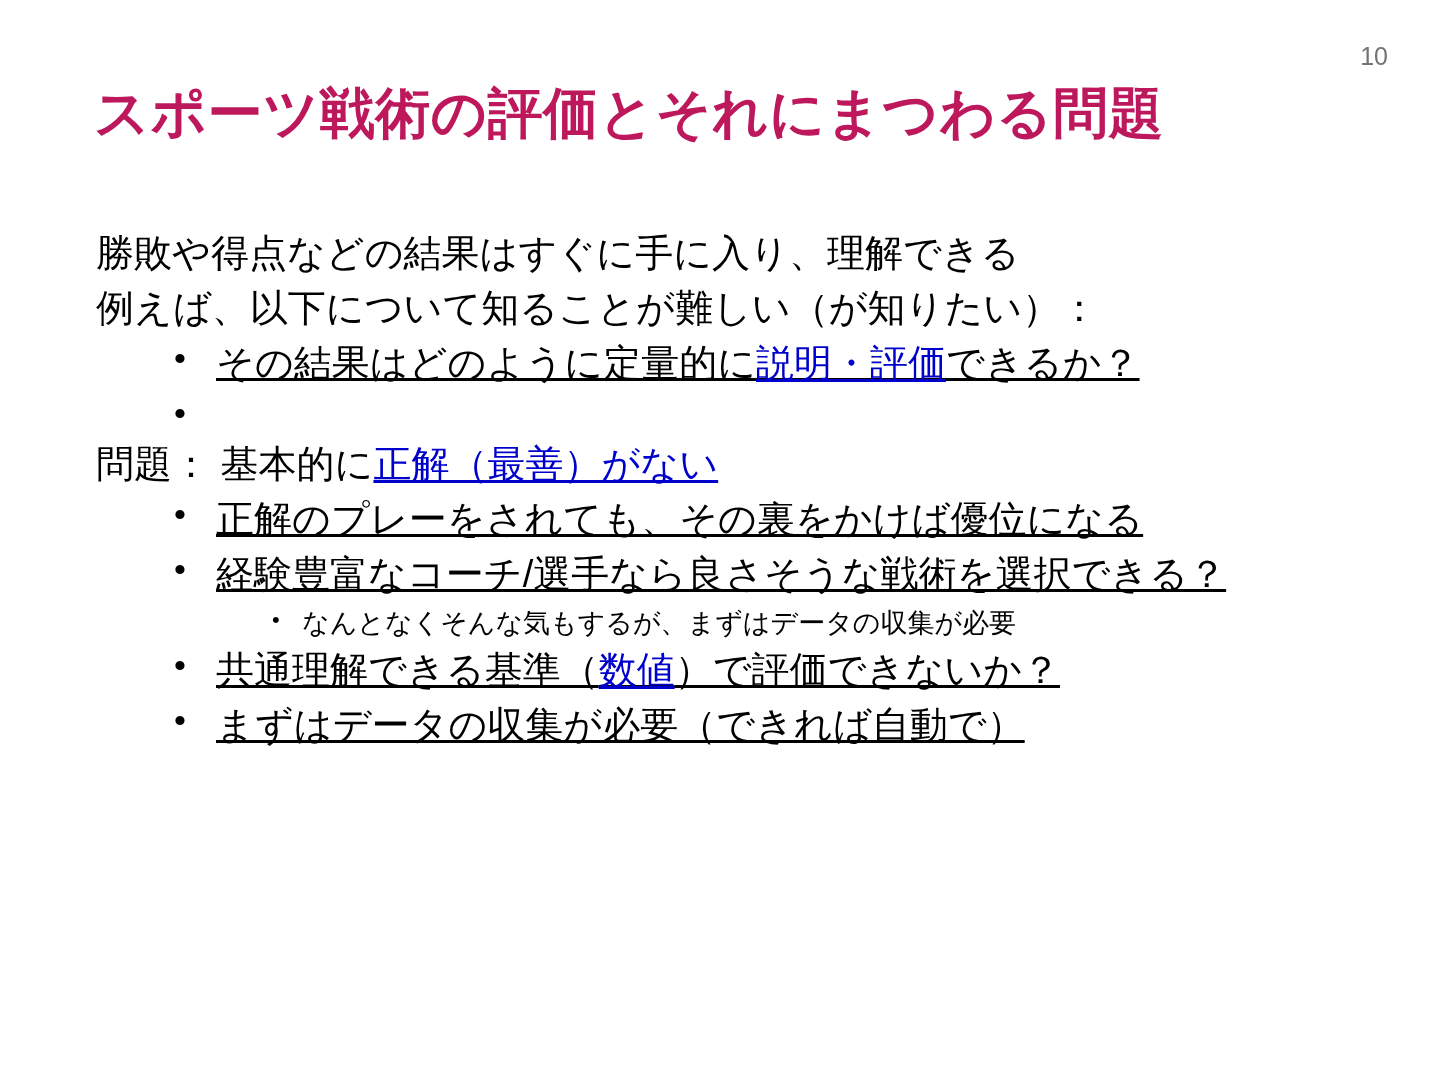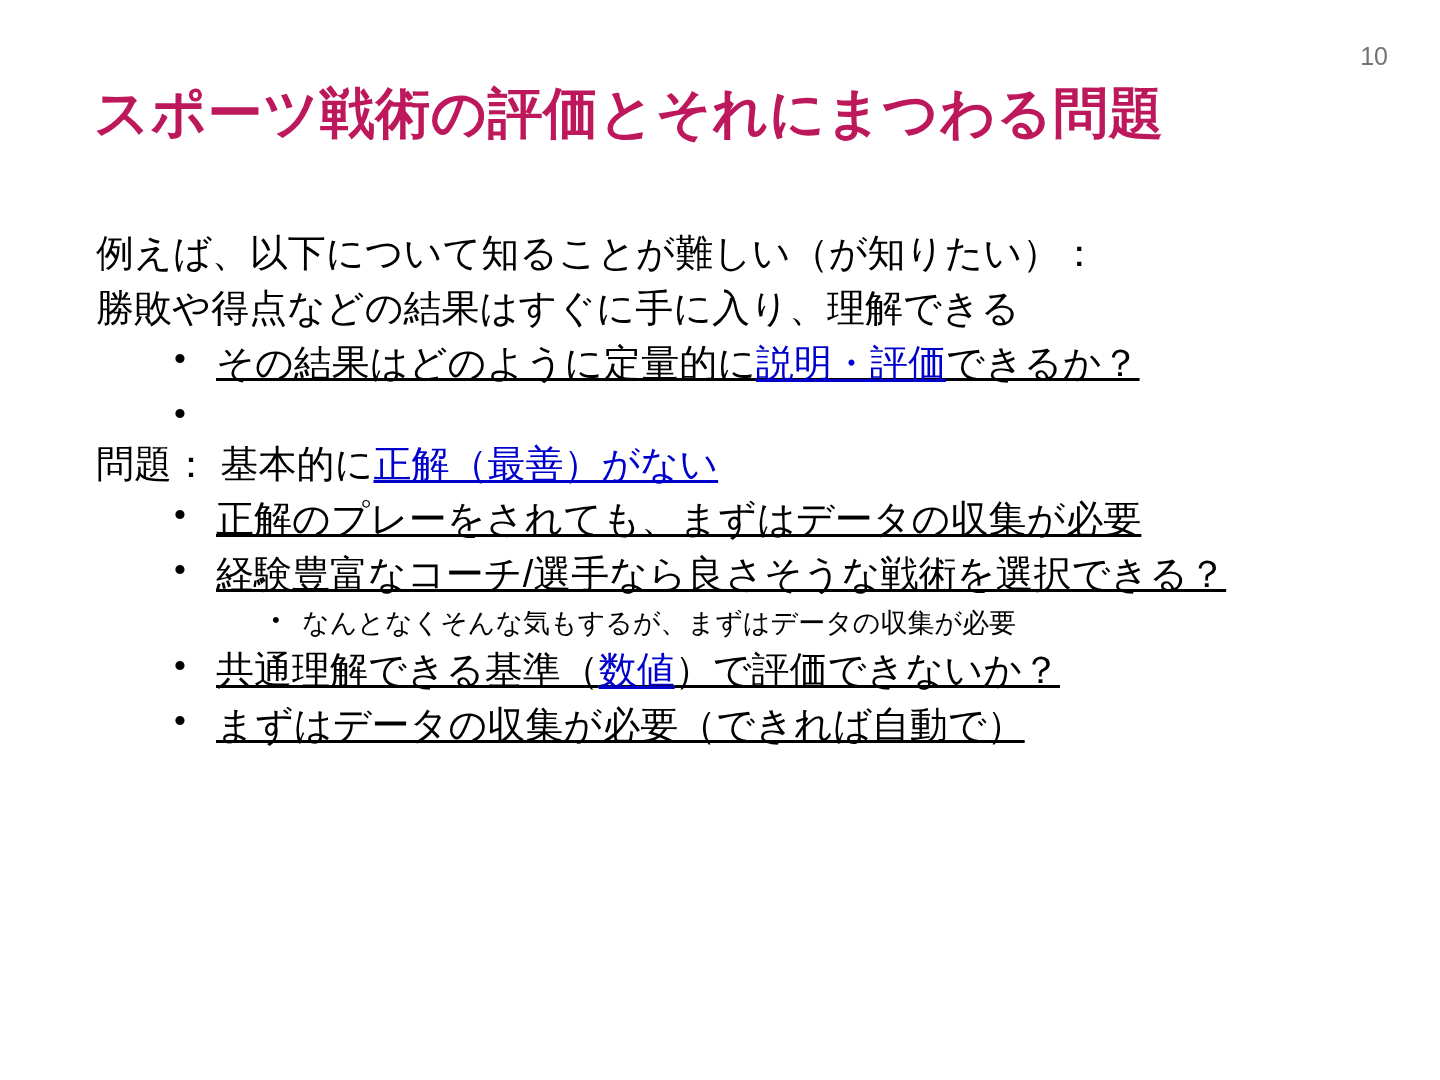--- a/index.html
+++ b/index.html
@@ -103,40 +103,40 @@
 <body>
 
 <div class="slide">
 
   <div class="slide-number">10</div>
 
   <div class="slide-title">スポーツ戦術の評価とそれにまつわる問題</div>
 
   <div class="body-block">
 
+    <div class="line lvl1">勝敗や得点などの結果はすぐに手に入り、理解できる</div>
+
     <div class="line lvl1">例えば、以下について知ることが難しい（が知りたい）：</div>
-
-    <div class="line lvl1">勝敗や得点などの結果はすぐに手に入り、理解できる</div>
 
     <div class="line lvl2">
       <span class="bullet">•</span>
       <span class="txt"><span>その結果はどのように定量的に</span><span class="hl">説明・評価</span><span>できるか？</span></span>
     </div>
 
     <div class="line lvl2">
       <span class="bullet">•</span>
     </div>
 
     <div class="spacer"></div>
 
     <div class="line lvl1"><span>問題： 基本的に</span><span class="hl">正解（最善）がない</span></div>
 
     <div class="line lvl2">
       <span class="bullet">•</span>
-      <span class="txt">正解のプレーをされても、まずはデータの収集が必要</span>
+      <span class="txt">正解のプレーをされても、その裏をかけば優位になる</span>
     </div>
 
     <div class="line lvl2">
       <span class="bullet">•</span>
       <span class="txt">経験豊富なコーチ/選手なら良さそうな戦術を選択できる？</span>
     </div>
 
     <div class="line lvl3">
       <span class="bullet">•</span>
       <span class="txt">なんとなくそんな気もするが、まずはデータの収集が必要</span>

